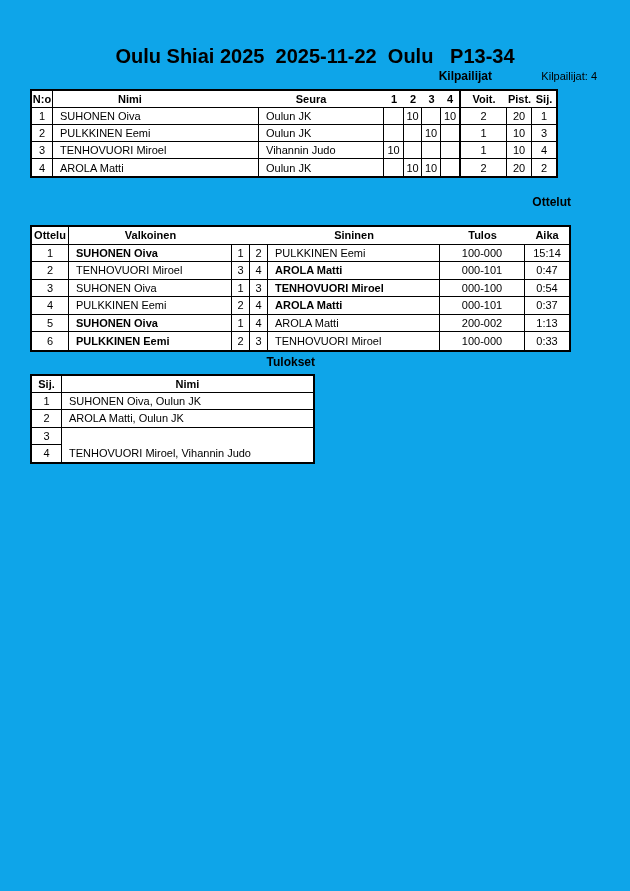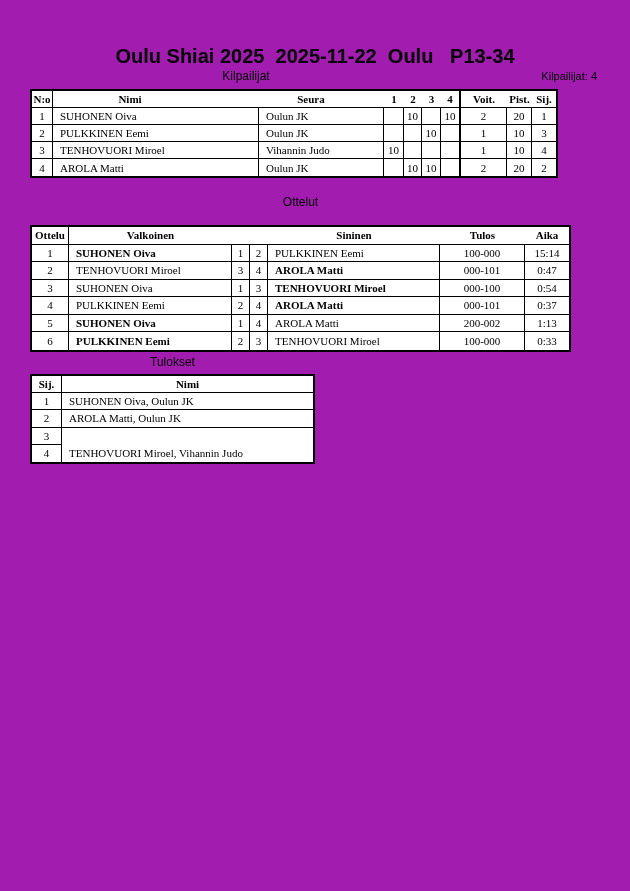--- a/index.html
+++ b/index.html
@@ -1,35 +1,35 @@
 <!DOCTYPE html>
 <html><head>
 <meta charset="utf-8">
 <style>
   html,body { margin:0; padding:0; background:#fff; }
   .page {
-    position:relative; width:630px; height:891px; background:#a21caf;
+    position:relative; width:630px; height:891px; background:#0ea5e9;
     font-family:"Liberation Sans", sans-serif; color:#000; overflow:hidden;
   }
   .main-title {
     position:absolute; top:45px; left:0; width:630px; text-align:center;
     font-size:20px; font-weight:bold; white-space:pre;
   }
-  .sec-title { position:absolute; font-size:12px; font-weight:normal; text-align:center; }
+  .sec-title { position:absolute; font-size:12px; font-weight:bold; text-align:right; }
   .sec-kilpailijat { top:69px; left:0; width:492px; }
   .count-label { position:absolute; top:70px; right:33px; font-size:11px; }
   .sec-ottelut { top:195px; left:30px; width:541px; }
   .sec-tulokset { top:355px; left:30px; width:285px; }
 
   .tbl { position:absolute; border:2px solid #000; background:#fff; }
   .t1 { left:30px; top:89px; }
   .t2 { left:30px; top:225px; }
   .t3 { left:30px; top:374px; }
 
-  .row { display:flex;font-family:Liberation Serif, serif; }
+  .row { display:flex; }
   .t1 .row { height:17px; }
   .t2 .row { height:17.5px; }
   .t3 .row { height:17.2px; }
 
   .c {
     box-sizing:border-box; flex:0 0 auto; height:100%;
     display:flex; align-items:center; justify-content:center;
     font-size:11px; overflow:hidden; white-space:nowrap;
     border-right:1px solid #000; border-bottom:1px solid #000;
   }

